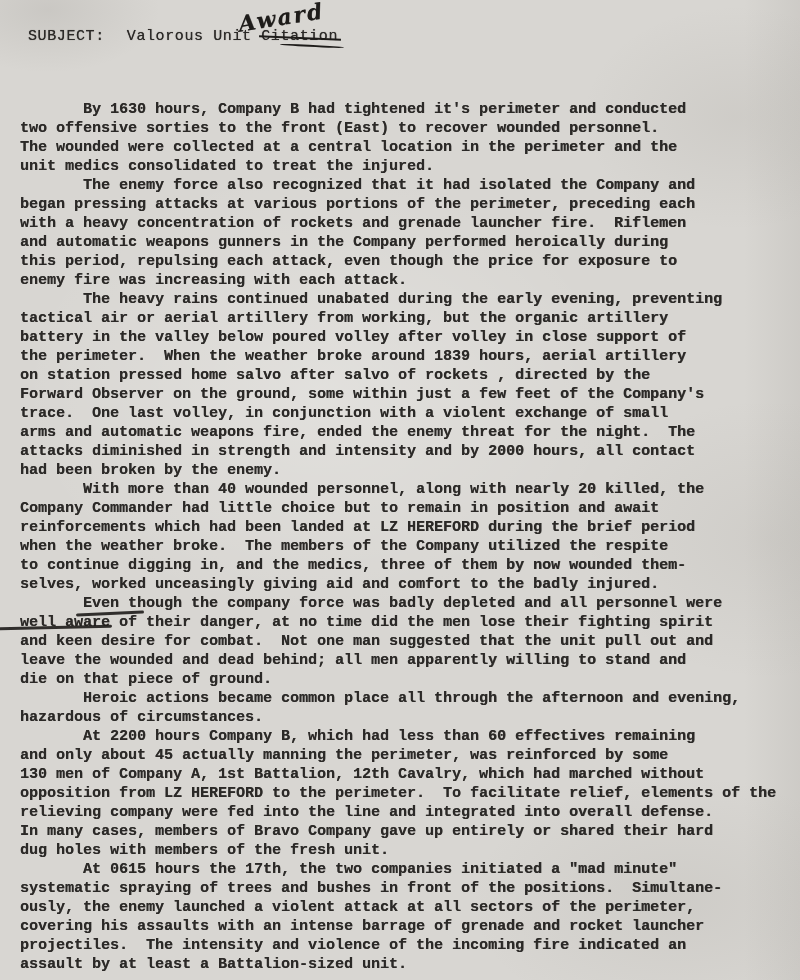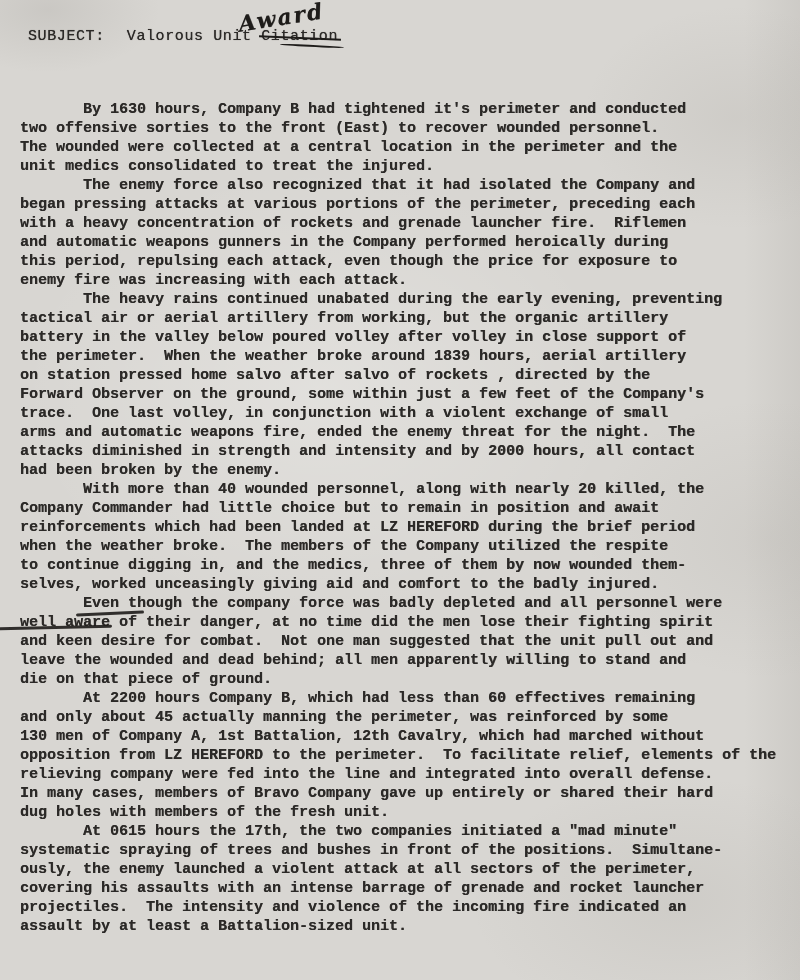--- a/index.html
+++ b/index.html
@@ -131,20 +131,22 @@
 Company Commander had little choice but to remain in position and await
 reinforcements which had been landed at LZ HEREFORD during the brief period
 when the weather broke.  The members of the Company utilized the respite
 to continue digging in, and the medics, three of them by now wounded them-
 selves, worked unceasingly giving aid and comfort to the badly injured.</div>
     <div class="para">       Even though the company force was badly depleted and all personnel were
 well aware of their danger, at no time did the men lose their fighting spirit
 and keen desire for combat.  Not one man suggested that the unit pull out and
 leave the wounded and dead behind; all men apparently willing to stand and
 die on that piece of ground.</div>
+    <div class="para">       Heroic actions became common place all through the afternoon and evening,
+hazardous of circumstances.</div>
     <div class="para">       At 2200 hours Company B, which had less than 60 effectives remaining
 and only about 45 actually manning the perimeter, was reinforced by some
 130 men of Company A, 1st Battalion, 12th Cavalry, which had marched without
 opposition from LZ HEREFORD to the perimeter.  To facilitate relief, elements of the
 relieving company were fed into the line and integrated into overall defense.
 In many cases, members of Bravo Company gave up entirely or shared their hard
 dug holes with members of the fresh unit.</div>
     <div class="para">       At 0615 hours the 17th, the two companies initiated a "mad minute"
 systematic spraying of trees and bushes in front of the positions.  Simultane-
 ously, the enemy launched a violent attack at all sectors of the perimeter,

